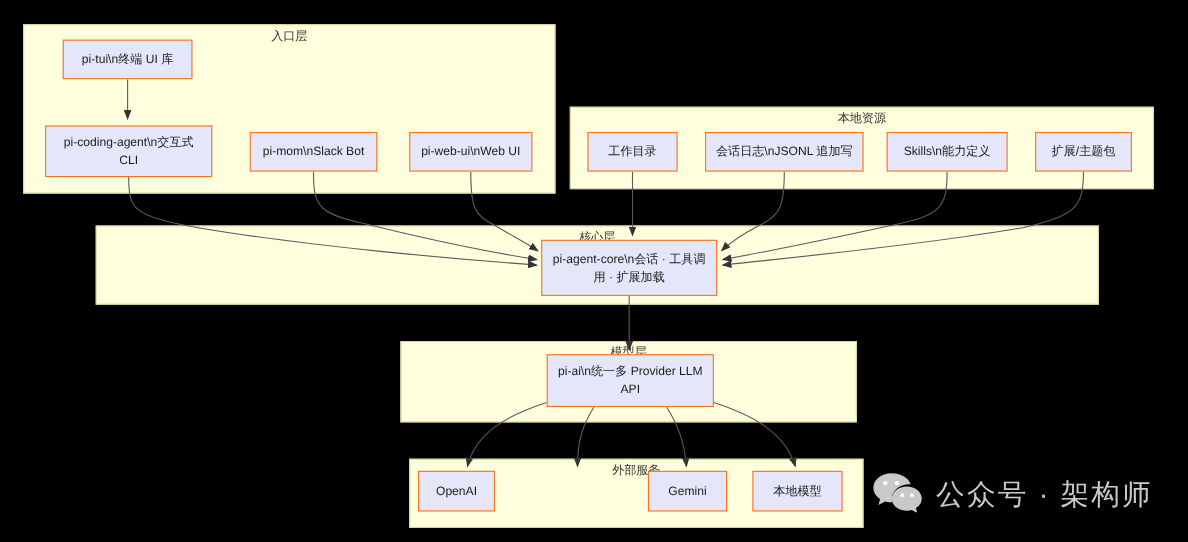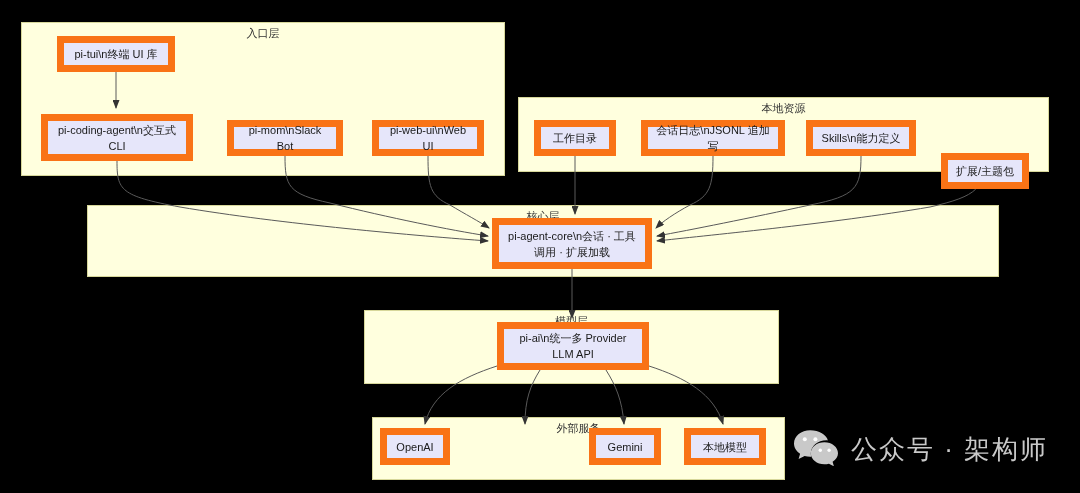--- a/index.html
+++ b/index.html
@@ -36,21 +36,21 @@
     width: 100%;
     text-align: center;
     font-size: 11px;
     color: #333333;
     line-height: 14px;
     white-space: nowrap;
   }
   .node {
     position: absolute;
     background: #e6e6fa;
-    border: 7px solid #f97316;
+    border: 1px solid #f97316;
     box-sizing: border-box;
     display: flex;
     align-items: center;
     justify-content: center;
     text-align: center;
     font-size: 11px;
     color: #1a1a1a;
     line-height: 16px;
     padding: 2px 6px;
     white-space: pre-line;
@@ -114,21 +114,21 @@
       </g>
   </svg>
 
   <div class="node" id="node-pi-tui" style="left: 57px; top: 36px; width: 118px; height: 36px;">pi-tui\n终端 UI 库</div>
   <div class="node" id="node-pi-coding-agent" style="left: 41px; top: 114px; width: 152px; height: 47px;">pi-coding-agent\n交互式 CLI</div>
   <div class="node" id="node-pi-mom" style="left: 227px; top: 120px; width: 116px; height: 36px;">pi-mom\nSlack Bot</div>
   <div class="node" id="node-pi-web-ui" style="left: 372px; top: 120px; width: 112px; height: 36px;">pi-web-ui\nWeb UI</div>
   <div class="node" id="node-work-dir" style="left: 534px; top: 120px; width: 82px; height: 36px;">工作目录</div>
   <div class="node" id="node-session-log" style="left: 641px; top: 120px; width: 144px; height: 36px;">会话日志\nJSONL 追加写</div>
   <div class="node" id="node-skills" style="left: 806px; top: 120px; width: 110px; height: 36px;">Skills\n能力定义</div>
-  <div class="node" id="node-extensions" style="left: 941px; top: 120px; width: 88px; height: 36px; margin-top: 33px;">扩展/主题包</div>
+  <div class="node" id="node-extensions" style="left: 941px; top: 120px; width: 88px; height: 36px;">扩展/主题包</div>
   <div class="node" id="node-pi-agent-core" style="left: 492px; top: 218px; width: 160px; height: 51px;">pi-agent-core\n会话 · 工具调用 · 扩展加载</div>
   <div class="node" id="node-pi-ai" style="left: 497px; top: 322px; width: 152px; height: 48px;">pi-ai\n统一多 Provider LLM API</div>
   <div class="node" id="node-openai" style="left: 380px; top: 428px; width: 70px; height: 37px;">OpenAI</div>
   <div class="node" id="node-gemini" style="left: 589px; top: 428px; width: 72px; height: 37px;">Gemini</div>
   <div class="node" id="node-local-model" style="left: 684px; top: 428px; width: 82px; height: 37px;">本地模型</div>
 
   <div class="watermark" id="watermark" style="left: 793px; top: 428px;">
     <span>
       <svg width="46" height="38" viewBox="0 0 46 38" aria-hidden="true">
         <path d="M17.2 2.2C8.3 2.2 1 8.1 1 15.4c0 4.2 2.4 7.9 6.1 10.3L5.6 31l6-3.1c1.8.5 3.7.8 5.6.8h1.1c-.3-1-.5-2.1-.5-3.2 0-7.3 7-13.2 15.6-13.2.5 0 1 0 1.5.1C33.5 6.7 26.1 2.2 17.2 2.2z" fill="#c9c9c9"></path>

